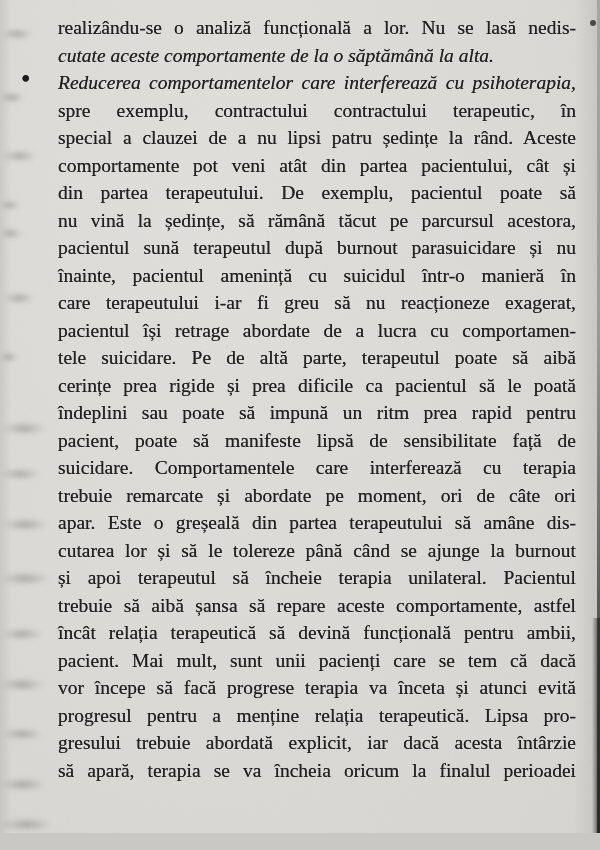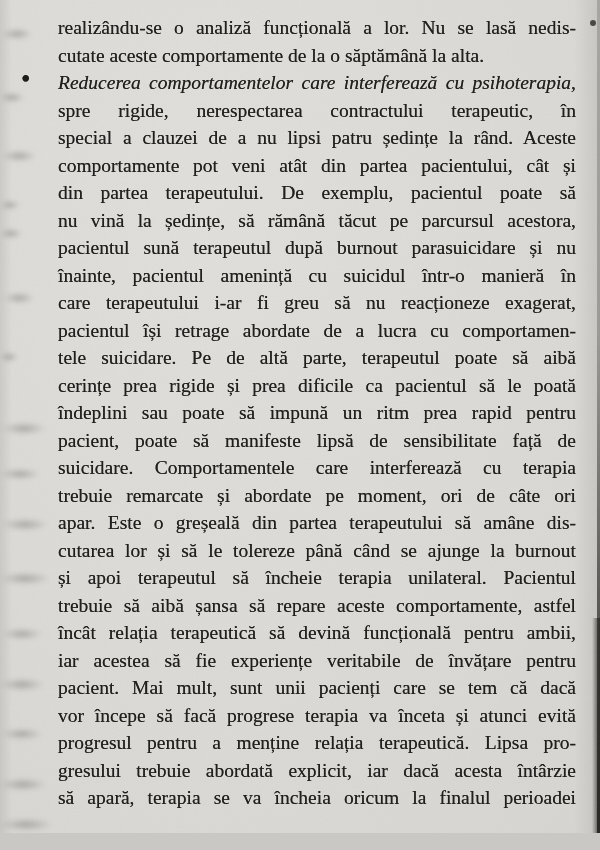--- a/index.html
+++ b/index.html
@@ -26,20 +26,21 @@
     line-height: 27.5px;
   }
   .line {
     position: relative;
     text-align: justify;
     text-align-last: justify;
     text-shadow: 0 0 0.6px rgba(27, 26, 24, 0.75);
   }
   .line.no-justify {
     text-align-last: left;
+    font-style: italic;
   }
   .line.italic {
     font-style: italic;
   }
   .bullet {
     position: absolute;
     left: -37px;
     top: -3px;
     font-size: 27px;
     font-style: normal;
@@ -110,21 +111,21 @@
       <div class="line no-justify">
     
     <span>cutate aceste comportamente de la o săptămână la alta.</span>
   </div>
       <div class="line italic">
     <span class="bullet">•</span>
     <span>Reducerea comportamentelor care interferează cu psihoterapia,</span>
   </div>
       <div class="line">
     
-    <span>spre rigide, nerespectarea contractului terapeutic, în</span>
+    <span>spre exemplu, contractului contractului terapeutic, în</span>
   </div>
       <div class="line">
     
     <span>special a clauzei de a nu lipsi patru ședințe la rând. Aceste</span>
   </div>
       <div class="line">
     
     <span>comportamente pot veni atât din partea pacientului, cât și</span>
   </div>
       <div class="line">
@@ -187,24 +188,20 @@
     
     <span>și apoi terapeutul să încheie terapia unilateral. Pacientul</span>
   </div>
       <div class="line">
     
     <span>trebuie să aibă șansa să repare aceste comportamente, astfel</span>
   </div>
       <div class="line">
     
     <span>încât relația terapeutică să devină funcțională pentru ambii,</span>
-  </div>
-      <div class="line">
-    
-    <span>iar acestea să fie experiențe veritabile de învățare pentru</span>
   </div>
       <div class="line">
     
     <span>pacient. Mai mult, sunt unii pacienți care se tem că dacă</span>
   </div>
       <div class="line">
     
     <span>vor începe să facă progrese terapia va înceta și atunci evită</span>
   </div>
       <div class="line">

